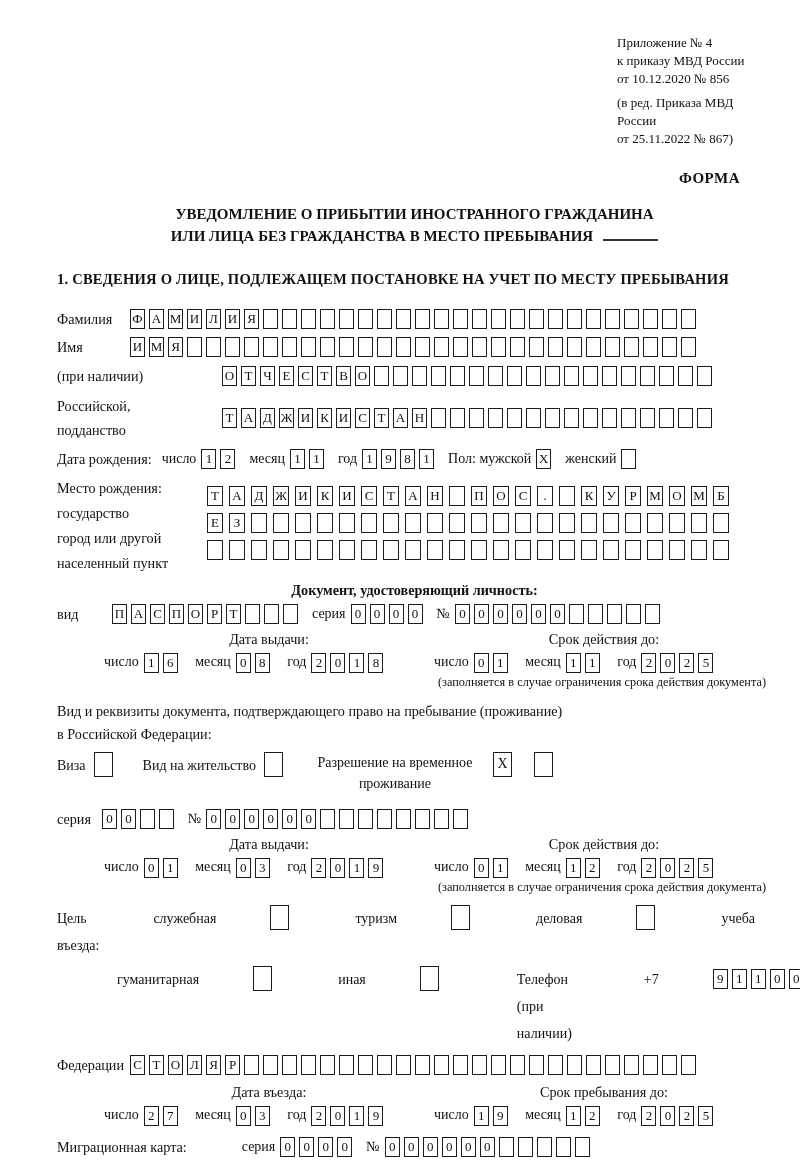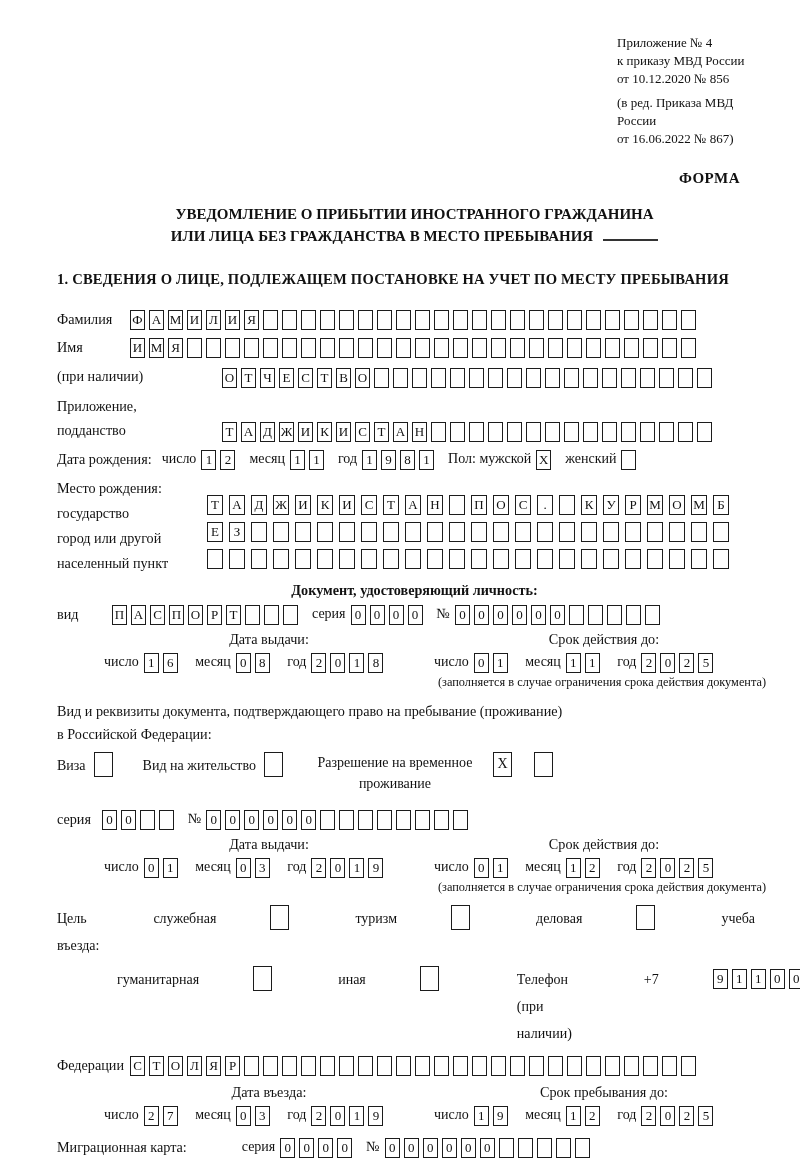--- a/index.html
+++ b/index.html
@@ -26,21 +26,21 @@
   .cell {
     display:inline-block; width:15px; height:20px;
     border:1.6px solid #1c1c1c; margin-right:4px;
     text-align:center; font-size:13px; line-height:17px;
     vertical-align:middle; background:#fff;
   }
   .wide .cell { width:16px; margin-right:6px; }
   .cb .cell { width:19px; height:25px; line-height:22px; font-size:14px; }
 
   
-  .row { display:flex; align-items:flex-end; margin-bottom:6px; }
+  .row { display:flex; align-items:center; margin-bottom:6px; }
   .lbl { font-size:14.2px; line-height:22px; flex-shrink:0; }
   .w73 { width:73px; } .w165 { width:165px; } .w150 { width:150px; }
   .w55 { width:55px; }
   .two-line { line-height:24px; }
   .dlbl { margin:0 5px 0 10px; line-height:22px; }
   .dlbl.first { margin-left:0; }
   .stack-rows .cells { display:block; margin-bottom:7px; }
 
   
   .dates { display:flex; margin-bottom:1px; }
@@ -75,21 +75,21 @@
 </head>
 <body>
 
 <div class="page">
 
   <div class="ref-block">
     <div>Приложение № 4</div>
     <div>к приказу МВД России</div>
     <div>от 10.12.2020 № 856</div>
     <div class="gap">(в ред. Приказа МВД России</div>
-    <div>от 16.06.2022 № 867)</div>
+    <div>от 25.11.2022 № 867)</div>
   </div>
 
   <div class="forma">ФОРМА</div>
 
   <div class="title">
     <div>УВЕДОМЛЕНИЕ О ПРИБЫТИИ ИНОСТРАННОГО ГРАЖДАНИНА</div>
     <div>
       <span>ИЛИ ЛИЦА БЕЗ ГРАЖДАНСТВА В МЕСТО ПРЕБЫВАНИЯ</span><span class="uline"></span>
     </div>
   </div>
@@ -108,21 +108,21 @@
 
   <div class="row">
     <div class="lbl w165 two-line">
       <div>(при наличии)</div>
     </div>
     <div class="cells"><span class="cell">О</span><span class="cell">Т</span><span class="cell">Ч</span><span class="cell">Е</span><span class="cell">С</span><span class="cell">Т</span><span class="cell">В</span><span class="cell">О</span><span class="cell"></span><span class="cell"></span><span class="cell"></span><span class="cell"></span><span class="cell"></span><span class="cell"></span><span class="cell"></span><span class="cell"></span><span class="cell"></span><span class="cell"></span><span class="cell"></span><span class="cell"></span><span class="cell"></span><span class="cell"></span><span class="cell"></span><span class="cell"></span><span class="cell"></span><span class="cell"></span></div>
   </div>
 
   <div class="row">
     <div class="lbl w165 two-line">
-      <div>Приложение,</div>
+      <div>Российской,</div>
       <div>подданство</div>
     </div>
     <div class="cells"><span class="cell">Т</span><span class="cell">А</span><span class="cell">Д</span><span class="cell">Ж</span><span class="cell">И</span><span class="cell">К</span><span class="cell">И</span><span class="cell">С</span><span class="cell">Т</span><span class="cell">А</span><span class="cell">Н</span><span class="cell"></span><span class="cell"></span><span class="cell"></span><span class="cell"></span><span class="cell"></span><span class="cell"></span><span class="cell"></span><span class="cell"></span><span class="cell"></span><span class="cell"></span><span class="cell"></span><span class="cell"></span><span class="cell"></span><span class="cell"></span><span class="cell"></span></div>
   </div>
 
   <div class="row" style="margin-top:6px;">
     <span class="lbl">Дата рождения:</span>
     <span class="dlbl">число</span>
     <span class="cells"><span class="cell">1</span><span class="cell">2</span></span>
     <span class="dlbl">месяц</span>

